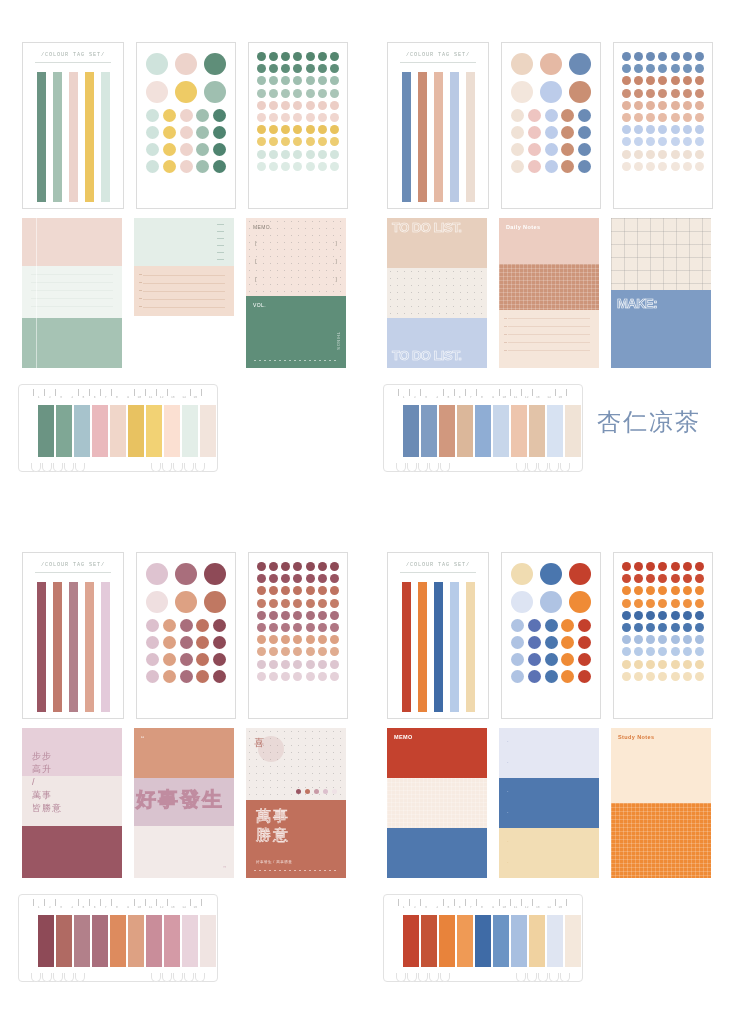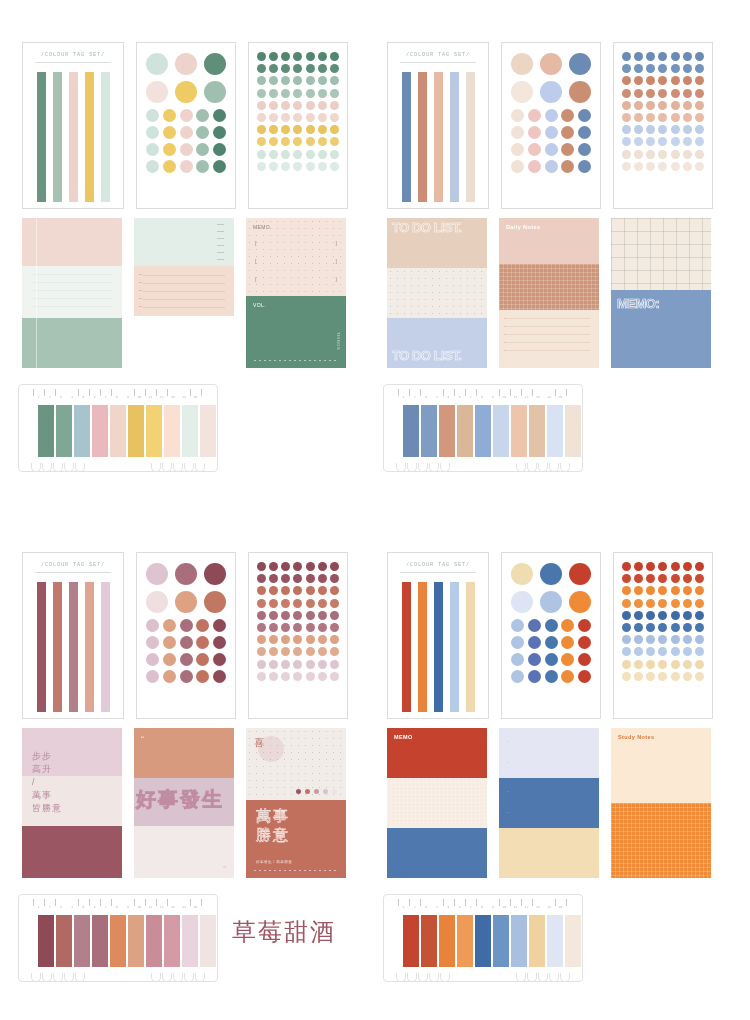--- a/index.html
+++ b/index.html
@@ -635,21 +635,21 @@
               <div class="dash-tick" style="background: rgb(214, 179, 160);"></div>
               <div class="dash-tick" style="background: rgb(214, 179, 160);"></div>
             </div>
           </div>
         </div>
         <div class="memo">
           <div class="band" style="background: rgb(243, 234, 224); height: 72px; position: relative;">
             <div class="grid-overlay"></div>
           </div>
           <div class="band" style="background: rgb(126, 156, 196); height: 78px; position: relative;">
-            <div class="big-outline" style="top: 6px; left: 6px; font-size: 13px; -webkit-text-stroke: 0.7px rgba(255, 255, 255, 0.9);">MEMO:</div>
+            <div class="big-outline" style="top: 6px; left: 6px; font-size: 13px; -webkit-text-stroke: 0.7px rgba(255, 255, 255, 0.9);">MAKE:</div>
           </div>
         </div>
       </div>
       <div class="swatch-row">
         <div class="swatch-card">
           <div class="ruler-strip">
             <div class="ruler-ticks"></div>
             <div class="ruler-nums">
               <span>1</span>
               <span>2</span>
@@ -690,20 +690,21 @@
             </div>
             <div class="scallop-group">
               <div class="scallop"></div>
               <div class="scallop"></div>
               <div class="scallop"></div>
               <div class="scallop"></div>
               <div class="scallop"></div>
             </div>
           </div>
         </div>
+        <div class="product-name" style="color: rgb(123, 147, 181);">杏仁凉茶</div>
       </div>
     </div>
   <div class="quadrant q2">
       <div class="sheet-row">
         <div class="sheet sheet-stripe">
           <div class="sheet-title">/COLOUR TAG SET/</div>
           <div class="sheet-rule"></div>
           <div class="stripes">
             <div class="stripe" style="background: rgb(154, 86, 99);"></div>
             <div class="stripe" style="background: rgb(192, 122, 109);"></div>
@@ -939,21 +940,20 @@
             </div>
             <div class="scallop-group">
               <div class="scallop"></div>
               <div class="scallop"></div>
               <div class="scallop"></div>
               <div class="scallop"></div>
               <div class="scallop"></div>
             </div>
           </div>
         </div>
-        <div class="product-name" style="color: rgb(158, 85, 99);">草莓甜酒</div>
       </div>
     </div>
   <div class="quadrant q3">
       <div class="sheet-row">
         <div class="sheet sheet-stripe">
           <div class="sheet-title">/COLOUR TAG SET/</div>
           <div class="sheet-rule"></div>
           <div class="stripes">
             <div class="stripe" style="background: rgb(195, 68, 47);"></div>
             <div class="stripe" style="background: rgb(232, 131, 59);"></div>

